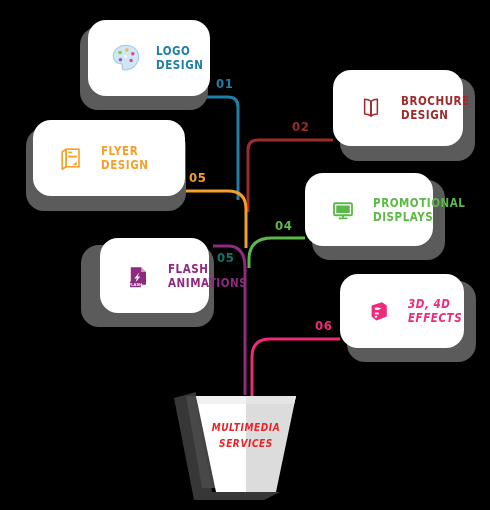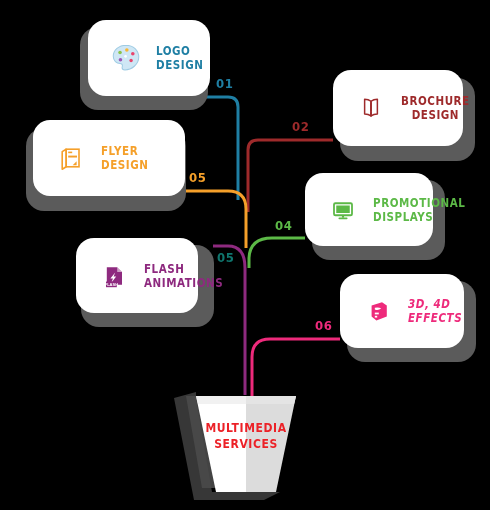--- a/index.html
+++ b/index.html
@@ -80,28 +80,29 @@
     height: 108px;
     z-index: 6;
   }
   .funnel-text {
     position: absolute;
     left: 0;
     top: 28px;
     width: 148px;
     text-align: center;
     color: #ec2127;
-    font-size: 12px;
+    font-size: 10px;
     font-weight: bold;
     letter-spacing: 0.6px;
     line-height: 16px;
     text-transform: uppercase;
     white-space: pre-line;
     z-index: 3;
     pointer-events: none;
+    font-style: italic;
   }
 </style>
 </head>
 <body>
 
 <div id="stage">
 
   <svg class="layer" viewBox="0 0 490 510" preserveAspectRatio="none">
 
     <path d="M 205 97 L 228 97 Q 238 97 238 107 L 238 200" fill="none" stroke="#1f7fa4" stroke-width="3"></path>
@@ -137,27 +138,27 @@
   <div class="card-shadow" style="left:340px; top:78px; width:135px; height:83px;"></div>
   <div class="card" style="left:333px; top:70px; width:130px; height:76px;">
     <span class="card-icon">
       <svg viewBox="0 0 40 40" width="30" height="30">
         <path d="M20 11c-2.6-2-5.5-2.6-8.5-2.6V28c3 0 5.9.6 8.5 2.6V11z" fill="none" stroke="#9e2a2b" stroke-width="2" stroke-linejoin="round"></path>
         <path d="M20 11c2.6-2 5.5-2.6 8.5-2.6V28c-3 0-5.9.6-8.5 2.6V11z" fill="none" stroke="#9e2a2b" stroke-width="2" stroke-linejoin="round"></path>
         <line x1="20" y1="13" x2="20" y2="24" stroke="#9e2a2b" stroke-width="1.6"></line>
         <circle cx="20" cy="27" r="1.1" fill="#9e2a2b"></circle>
       </svg>
     </span>
-    <span class="card-label" style="color:#9e2a2b;text-align:center;">BROCHURE
+    <span class="card-label" style="color:#9e2a2b;">BROCHURE
 DESIGN</span>
   </div>
   <span class="step-num" style="left:292px; top:119px; color:#9e2a2b;">02</span>
 
   <div class="card-shadow" style="left:26px; top:128px; width:160px; height:83px;"></div>
-  <div class="card" style="left:33px; top:120px; width:152px; height:76px;border-radius:17px;">
+  <div class="card" style="left:33px; top:120px; width:152px; height:76px;">
     <span class="card-icon">
       <svg viewBox="0 0 40 40" width="32" height="32">
         <rect x="14" y="9" width="16" height="22" fill="none" stroke="#f5a02a" stroke-width="2"></rect>
         <path d="M14 9 L9 12 L9 34 L14 31 Z" fill="none" stroke="#f5a02a" stroke-width="2" stroke-linejoin="round"></path>
         <rect x="16.5" y="17" width="11" height="2.4" fill="#f5a02a"></rect>
         <path d="M27 24 L27 29 L22 29 Z" fill="#f5a02a"></path>
         <rect x="16.5" y="12" width="5" height="2" fill="#f5a02a"></rect>
       </svg>
     </span>
     <span class="card-label" style="color:#f5a02a;">FLYER DESIGN</span>
@@ -173,21 +174,21 @@
         <rect x="18.6" y="27" width="2.8" height="3.2" fill="#5cb947"></rect>
         <rect x="14" y="30" width="12" height="2.3" rx="1" fill="#5cb947"></rect>
       </svg>
     </span>
     <span class="card-label" style="color:#5cb947;">PROMOTIONAL
 DISPLAYS</span>
   </div>
   <span class="step-num" style="left:275px; top:218px; color:#5cb947;">04</span>
 
   <div class="card-shadow" style="left:81px; top:245px; width:133px; height:82px;"></div>
-  <div class="card" style="left:76px; top:238px; width:122px; height:75px;">
+  <div class="card" style="left:100px; top:238px; width:109px; height:75px;">
     <span class="card-icon">
       <svg viewBox="0 0 40 40" width="32" height="32">
         <path d="M11 9 h13 l6 6 v16 h-19 z" fill="#8e2a7f"></path>
         <path d="M24 9 l6 6 h-6 z" fill="#ffffff" opacity="0.55"></path>
         <path d="M21.5 15.5 l-6 7.5 h3.2 l-2 5.5 6-7.8 h-3.2 z" fill="#ffffff"></path>
         <rect x="10" y="27" width="13.5" height="7" fill="#8e2a7f"></rect>
         <text x="16.7" y="32.4" font-size="5" fill="#ffffff" text-anchor="middle" font-family="'Liberation Sans', sans-serif" font-weight="bold">FLASH</text>
       </svg>
     </span>
     <span class="card-label" style="color:#8e2a7f;">FLASH

